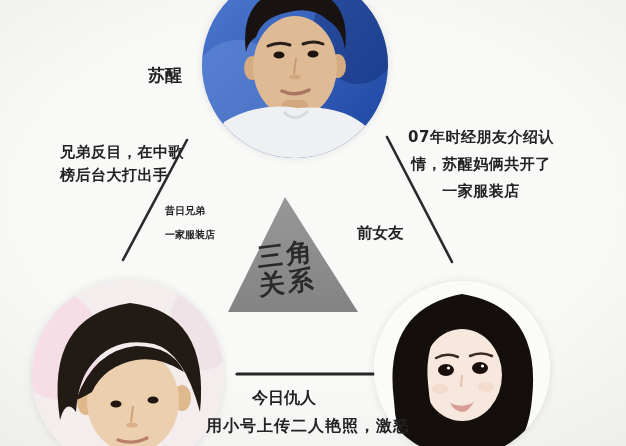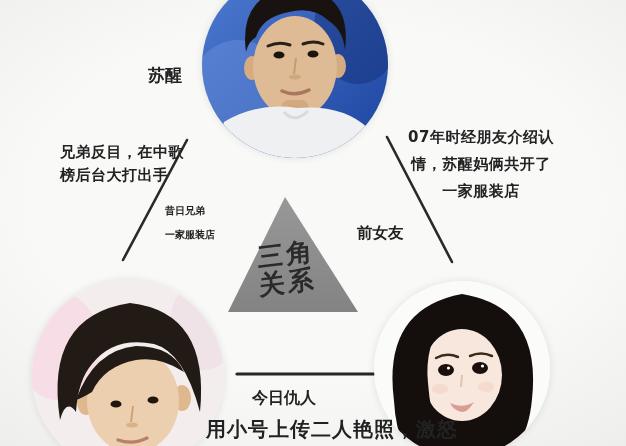--- a/index.html
+++ b/index.html
@@ -130,15 +130,15 @@
   <div class="txt" style="left:357px;top:223px;font-size:15.5px;font-family:Liberation Mono, monospace;">前女友</div>
 
   <div class="txt note right-note" style="left:408px;top:124px;">
     <div>07年时经朋友介绍认</div>
     <div>情，苏醒妈俩共开了</div>
     <div>一家服装店</div>
   </div>
 
   <div class="txt" style="left:252px;top:388px;font-size:16px;">今日仇人</div>
 
-  <div class="txt" style="left:206px;top:416px;font-size:20px;letter-spacing:1px;">用小号上传二人艳照，激怒</div>
+  <div class="txt" style="left:206px;top:416px;font-size:16px;letter-spacing:1px;">用小号上传二人艳照，激怒</div>
 
 </div>
 
 </body></html>

